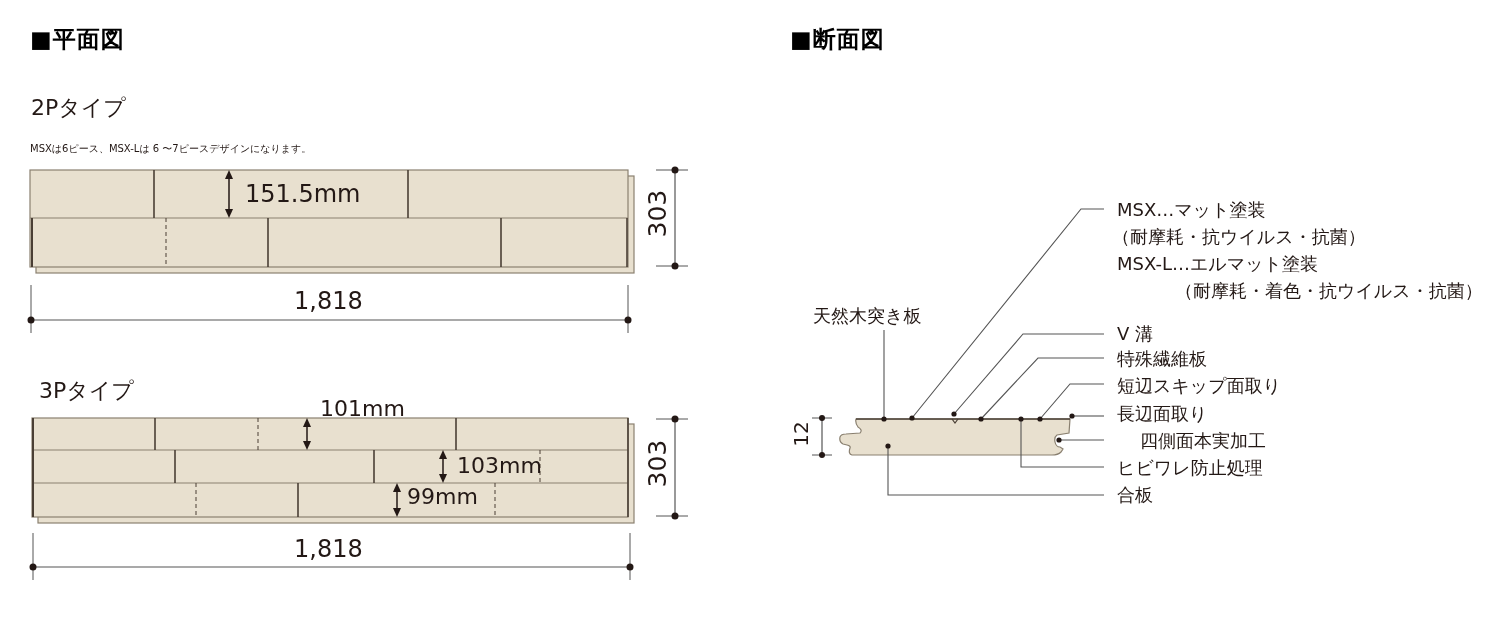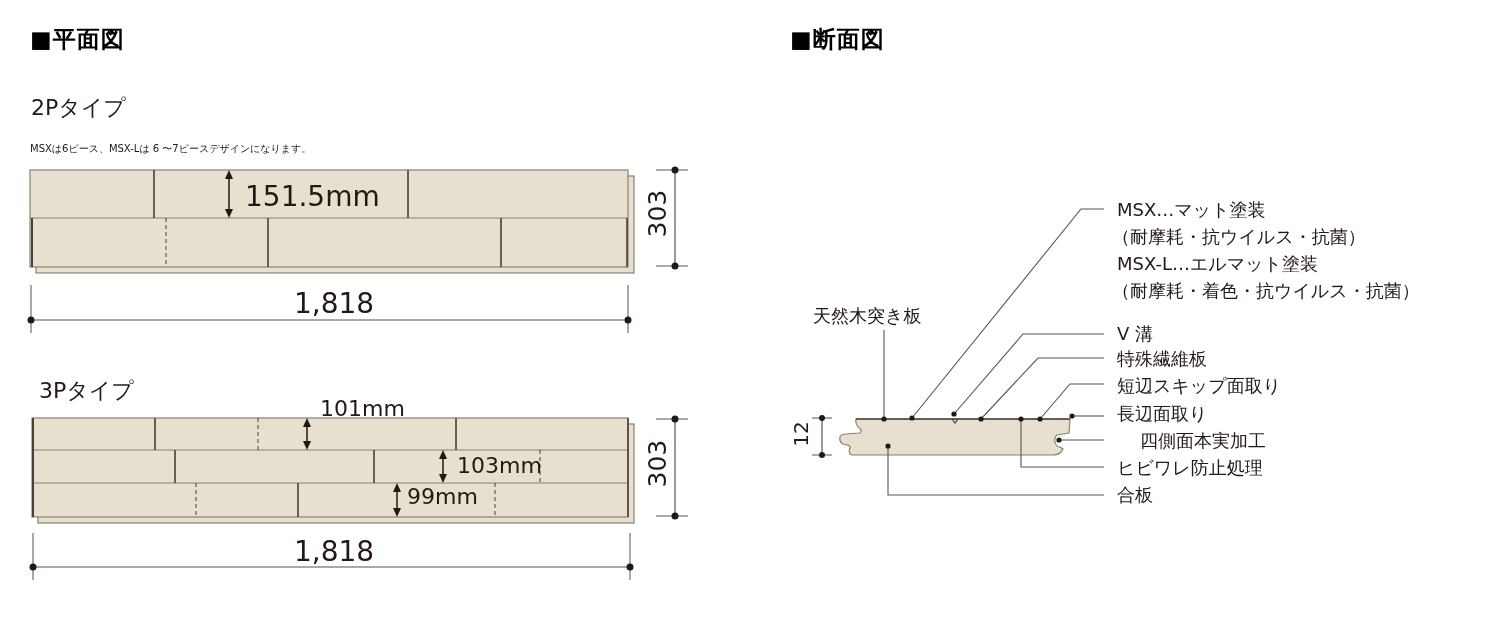--- a/index.html
+++ b/index.html
@@ -2,21 +2,21 @@
 <html><head>
 <meta charset="utf-8">
 <style>
   html,body{margin:0;padding:0;background:#fff;}
   body{width:1486px;height:628px;position:relative;overflow:hidden;
        font-family:"DejaVu Sans","Liberation Sans",sans-serif;color:#231815;}
   .abs{position:absolute;white-space:nowrap;}
   .h1{font-size:23px;font-weight:bold;letter-spacing:1px;color:#000;}
   .h2{font-size:22px;}
   .note{font-size:10px;}
-  .dim{font-size:28px;}
+  .dim{font-size:24px;}
   .dim-sm{font-size:22px;}
   .lbl{font-size:18px;line-height:27px;}
   .vtext{transform:rotate(-90deg);transform-origin:center center;font-size:25px;}
   svg{position:absolute;left:0;top:0;}
 </style>
 </head>
 <body>
 
 <svg width="1486" height="628">
 
@@ -159,21 +159,21 @@
 <div class="abs dim-sm" style="left:407px;top:484px;">99mm</div>
 <div class="abs dim" style="left:294px;top:535px;">1,818</div>
 <div class="abs vtext" style="left:637px;top:453px;width:40px;text-align:center;">303</div>
 
 <div class="abs vtext" style="left:786px;top:422px;width:30px;text-align:center;font-size:20px;">12</div>
 <div class="abs lbl" style="left:813px;top:302px;">天然木突き板</div>
 
 <div class="abs lbl" style="left:1117px;top:196px;">MSX…マット塗装</div>
 <div class="abs lbl" style="left:1112px;top:223px;">（耐摩耗・抗ウイルス・抗菌）</div>
 <div class="abs lbl" style="left:1117px;top:250px;">MSX-L…エルマット塗装</div>
-<div class="abs lbl" style="left:1112px;top:277px;">（耐摩耗・着色・抗ウイルス・抗菌）</div>
+<div class="abs lbl" style="left:1175px;top:277px;">（耐摩耗・着色・抗ウイルス・抗菌）</div>
 
 <div class="abs lbl" style="left:1117px;top:320px;">V 溝</div>
 <div class="abs lbl" style="left:1117px;top:345px;">特殊繊維板</div>
 <div class="abs lbl" style="left:1117px;top:372px;">短辺スキップ面取り</div>
 <div class="abs lbl" style="left:1117px;top:400px;">長辺面取り</div>
 <div class="abs lbl" style="left:1117px;top:427px;margin-left:23px;">四側面本実加工</div>
 <div class="abs lbl" style="left:1117px;top:454px;">ヒビワレ防止処理</div>
 <div class="abs lbl" style="left:1117px;top:481px;">合板</div>
 
 </body></html>

